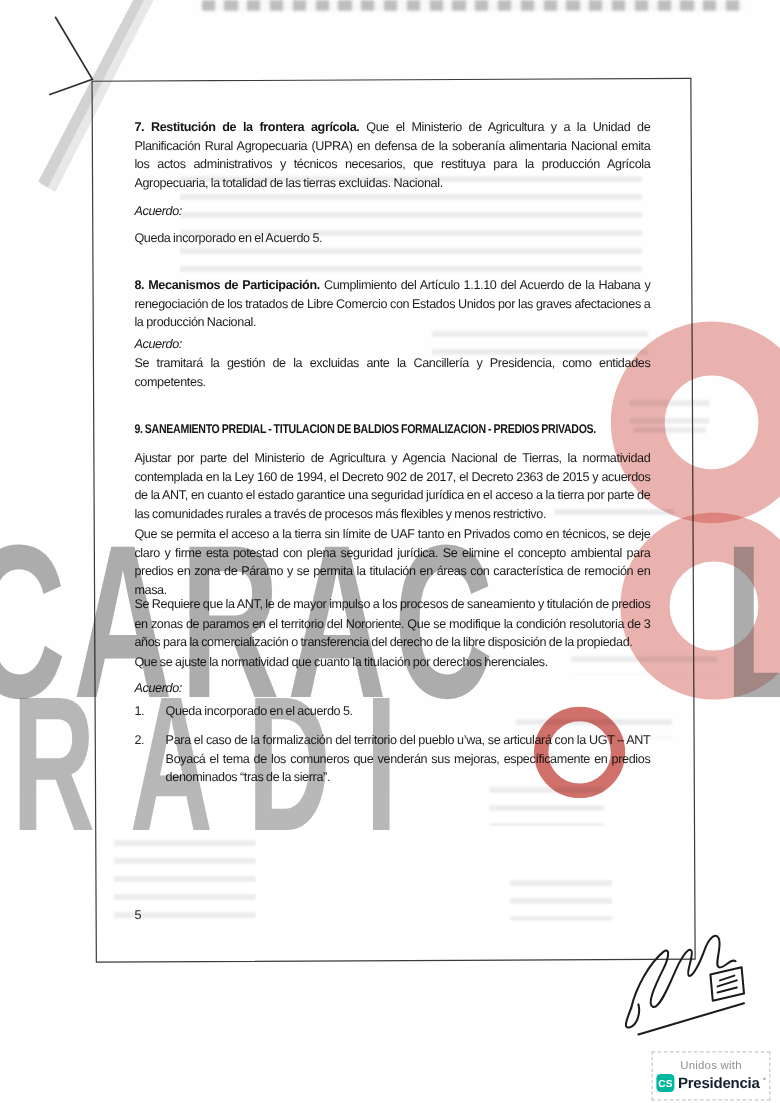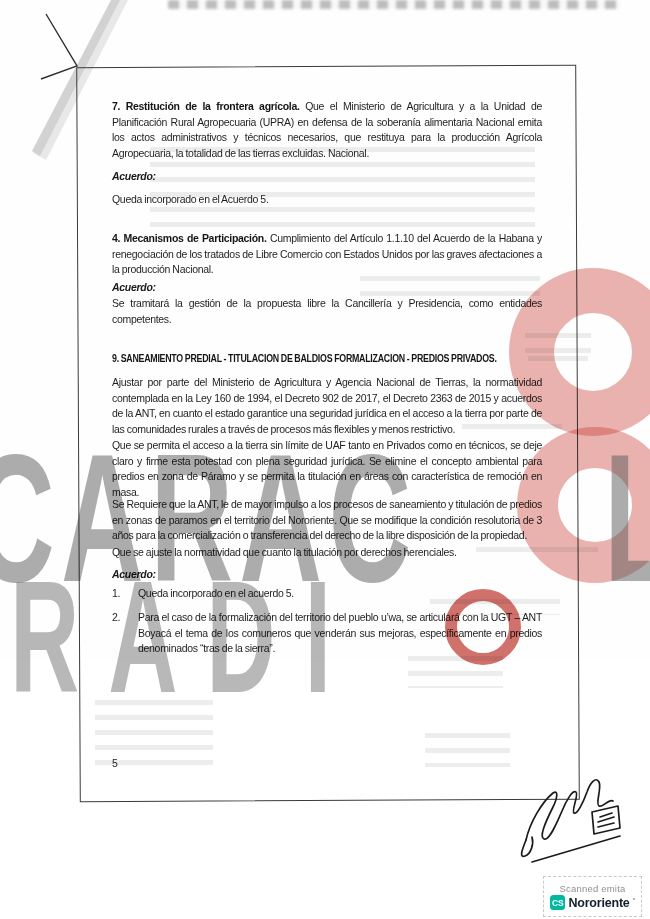--- a/index.html
+++ b/index.html
@@ -28,21 +28,21 @@
   .g6{left:430px;top:599px;width:130px;height:16px;}
   .g7{left:408px;top:656px;width:95px;height:32px;}
   .g8{left:425px;top:733px;width:85px;height:34px;}
   .g9{left:95px;top:700px;width:118px;height:70px;}
 
   
   .content{position:absolute;left:112px;top:0;width:430px;z-index:3;color:#1f1f1f;}
   .content p,.content .li{position:absolute;left:0;width:430px;margin:0;
     font-size:10.5px;line-height:15.5px;letter-spacing:-0.3px;word-spacing:-0.4px;text-align:justify;}
   .lead{font-weight:bold;color:#151515;}
-  .acuerdo{font-weight:bold;font-style:italic;color:#181818;}
+  .acuerdo{font-weight:normal;font-style:italic;color:#181818;}
   .h9{font-weight:bold;color:#141414;white-space:nowrap;font-size:10.6px;letter-spacing:-0.2px;
       transform:scaleX(.84);transform-origin:0 0;width:512px!important;text-align:left!important;}
   .li{display:flex;}
   .li .num{flex:0 0 26px;}
   .li .txt{flex:1;text-align:justify;}
   .t99{top:99px}.t169{top:169px}.t192{top:192px}.t231{top:231px}.t280{top:280px}
   .t296{top:296px}.t351{top:351px}.t375{top:375px}.t438{top:438px}.t497{top:497px}
   .t545{top:545px}.t567{top:567px}.t586{top:586px}.t610{top:610px}
   .pagenum{position:absolute;left:400px;top:756px;width:20px;font-size:11px;color:#222;text-align:left!important;}
 
@@ -98,24 +98,24 @@
   <div class="ghost g8"></div>
   <div class="ghost g9"></div>
 
   <div class="content">
 
     <p class="t99"><span class="lead">7. Restitución de la frontera agrícola.</span> <span>Que el Ministerio de Agricultura y a la Unidad de Planificación Rural Agropecuaria (UPRA) en defensa de la soberanía alimentaria Nacional emita los actos administrativos y técnicos necesarios, que restituya para la producción Agrícola Agropecuaria, la totalidad de las tierras excluidas. Nacional.</span></p>
 
     <p class="acuerdo t169">Acuerdo:</p>
     <p class="t192">Queda incorporado en el Acuerdo 5.</p>
 
-    <p class="t231"><span class="lead">4. Mecanismos de Participación.</span> <span>Cumplimiento del Artículo 1.1.10 del Acuerdo de la Habana y renegociación de los tratados de Libre Comercio con Estados Unidos por las graves afectaciones a la producción Nacional.</span></p>
+    <p class="t231"><span class="lead">8. Mecanismos de Participación.</span> <span>Cumplimiento del Artículo 1.1.10 del Acuerdo de la Habana y renegociación de los tratados de Libre Comercio con Estados Unidos por las graves afectaciones a la producción Nacional.</span></p>
 
     <p class="acuerdo t280">Acuerdo:</p>
-    <p class="t296">Se tramitará la gestión de la propuesta libre la Cancillería y Presidencia, como entidades competentes.</p>
+    <p class="t296">Se tramitará la gestión de la excluidas ante la Cancillería y Presidencia, como entidades competentes.</p>
 
     <p class="h9 t351">9. SANEAMIENTO PREDIAL - TITULACION DE BALDIOS FORMALIZACION - PREDIOS PRIVADOS.</p>
 
     <p class="t375">Ajustar por parte del Ministerio de Agricultura y Agencia Nacional de Tierras, la normatividad contemplada en la Ley 160 de 1994, el Decreto 902 de 2017, el Decreto 2363 de 2015 y acuerdos de la ANT, en cuanto el estado garantice una seguridad jurídica en el acceso a la tierra por parte de las comunidades rurales a través de procesos más flexibles y menos restrictivo.</p>
     <p class="t438">Que se permita el acceso a la tierra sin límite de UAF tanto en Privados como en técnicos, se deje claro y firme esta potestad con plena seguridad jurídica. Se elimine el concepto ambiental para predios en zona de Páramo y se permita la titulación en áreas con característica de remoción en masa.</p>
     <p class="t497">Se Requiere que la ANT, le de mayor impulso a los procesos de saneamiento y titulación de predios en zonas de paramos en el territorio del Nororiente. Que se modifique la condición resolutoria de 3 años para la comercialización o transferencia del derecho de la libre disposición de la propiedad.</p>
     <p class="t545">Que se ajuste la normatividad que cuanto la titulación por derechos herenciales.</p>
 
     <p class="acuerdo t567">Acuerdo:</p>
 
@@ -144,21 +144,21 @@
     <g fill="none" stroke="#1b1b1b" stroke-width="1.7" stroke-linecap="round" stroke-linejoin="round">
       <path d="M14,78 C18,60 30,40 41,31 C47,27 45,37 41,45 C33,61 27,75 32,77 C37,79 44,63 50,49 C54,39 61,27 64,30 C67,33 59,49 62,51 C65,53 71,41 75,30 C78,21 84,14 87,20 C90,26 83,42 87,44 C91,46 97,36 101,39"></path>
       <path d="M14,78 C10,88 7,96 13,94 C19,92 22,82 20,75"></path>
       <path d="M80,50 L106,44 L108,66 L82,72 Z"></path>
       <path d="M86,60 L102,55 M86,65 L102,61 M88,55 L100,51"></path>
       <path d="M20,100 L108,74"></path>
     </g>
   </svg>
 
   <div class="badge">
-    <div class="line1">Scanned emita</div>
+    <div class="line1">Unidos with</div>
     <div class="line2">
       <div class="cs-icon">CS</div>
-      <div class="cs-name">Nororiente</div>
+      <div class="cs-name">Presidencia</div>
       <div class="tm"></div>
     </div>
   </div>
 
 </div>
 
 </body></html>

